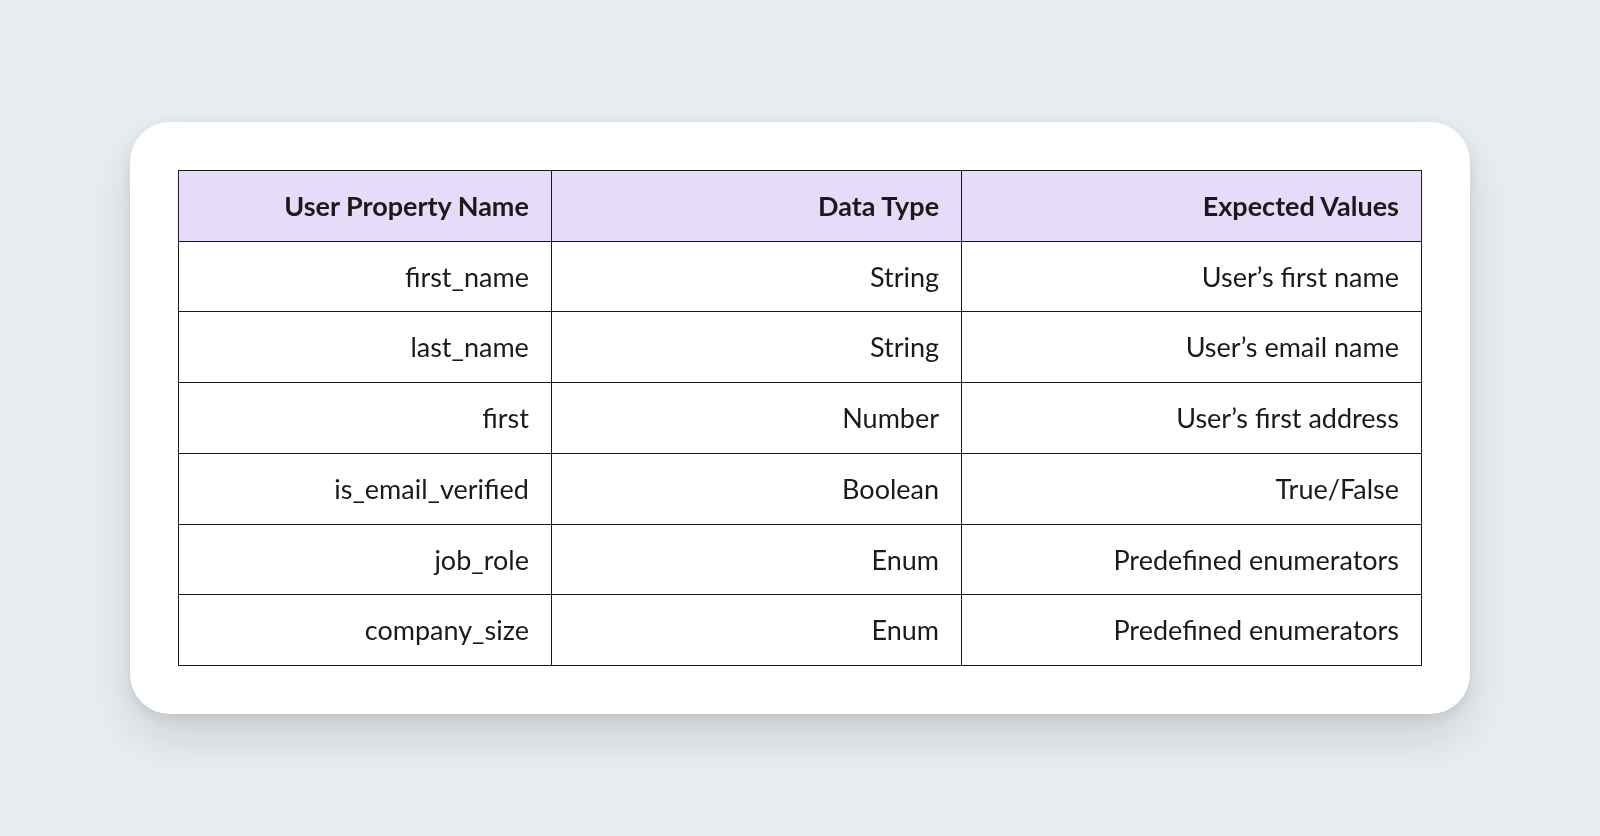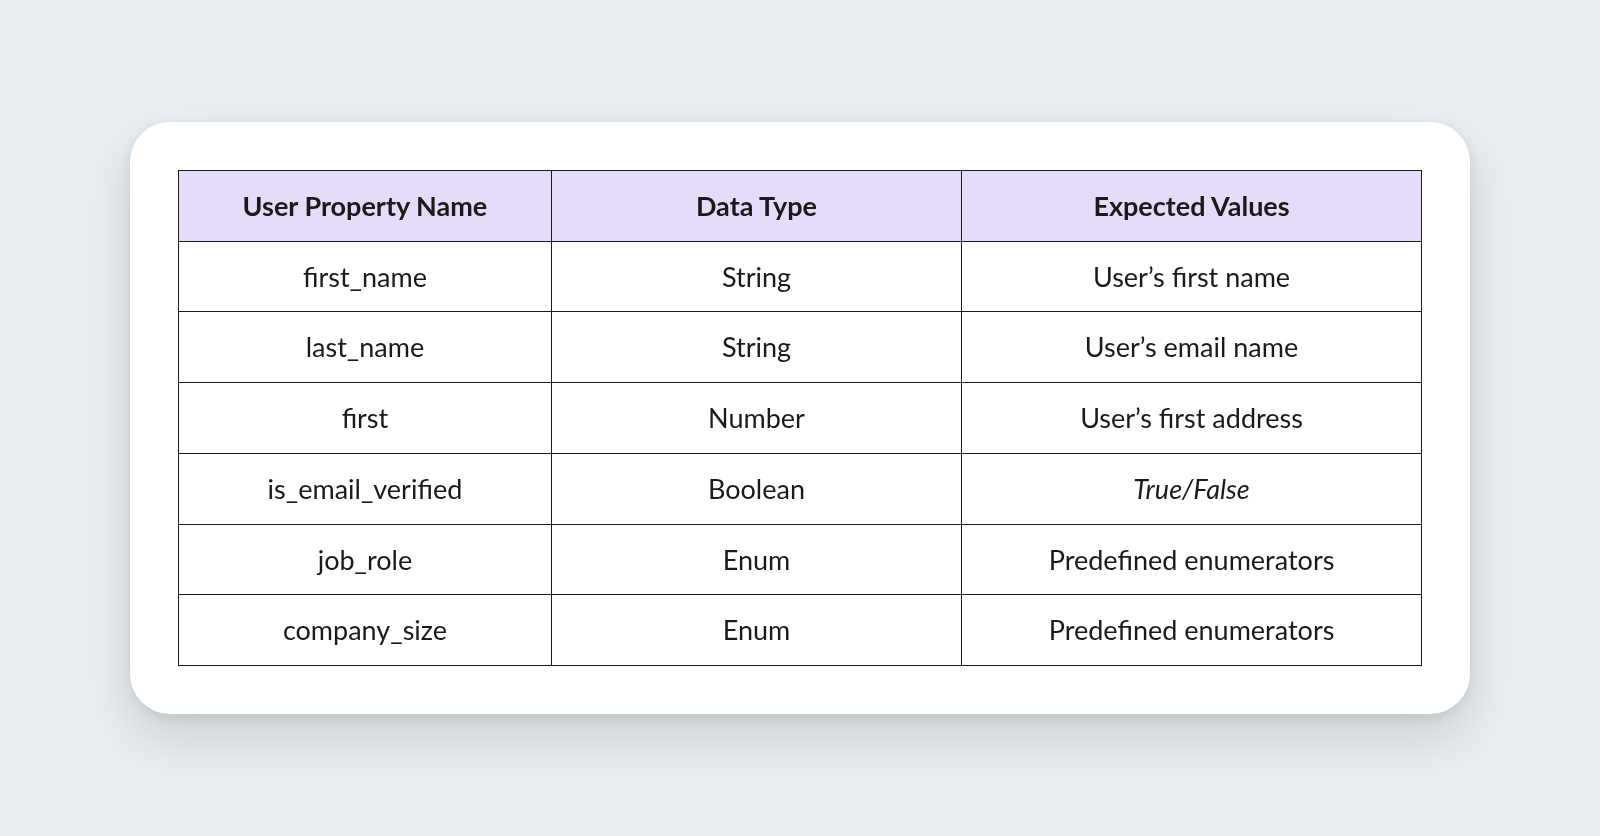--- a/index.html
+++ b/index.html
@@ -24,37 +24,36 @@
       width: 1340px;
     }
     table {
       width: 100%;
       border-collapse: collapse;
       table-layout: fixed;
     }
     th, td {
       border: 1.5px solid #1a1a1a;
       padding: 16px 22px;
-      text-align: center;
+      text-align: right;
       font-size: 27px;
       color: #1a1a1a;
       line-height: 1.4;
     }
     th {
       background-color: #e5dcf9;
       font-weight: 700;
     }
     td {
       font-weight: 400;
     }
     col.col1 { width: 30%; }
     col.col2 { width: 33%; }
     col.col3 { width: 37%; }
     .italic {
-      font-style: italic;
       margin-top: 35px;
     }
   </style>
 </head>
 <body>
 
 <div class="card">
   <table>
     <colgroup>
       <col class="col1">

